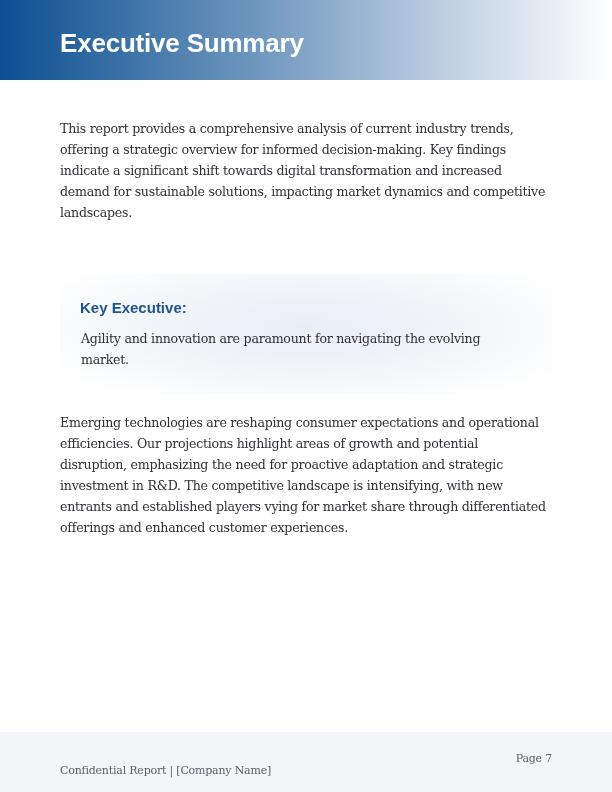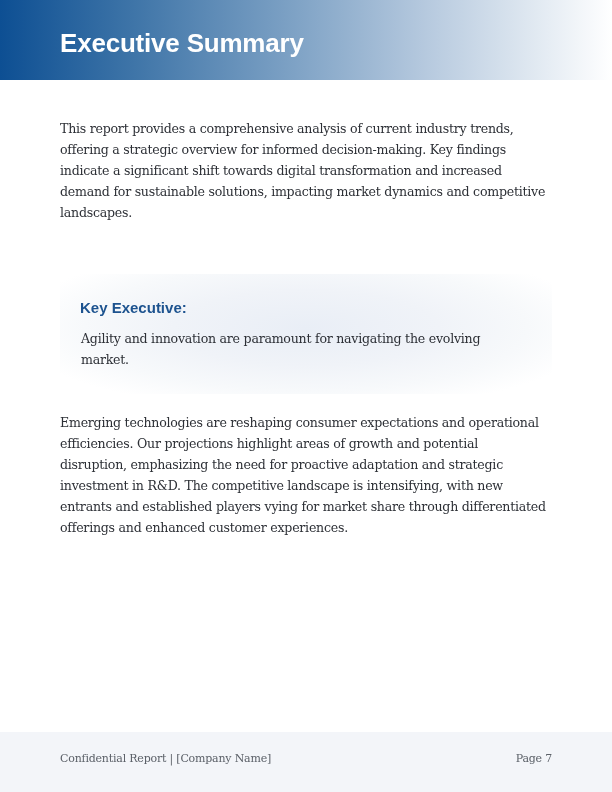--- a/index.html
+++ b/index.html
@@ -40,21 +40,21 @@
     }
     .footer {
       position: absolute; left: 0; top: 732px; width: 612px; height: 60px;
       background: #f3f5f9;
     }
     .footer span {
       position: absolute; top: 19px;
       font-family: "DejaVu Serif", serif; font-size: 11px; line-height: 16px;
       color: #5b6068; letter-spacing: -0.2px;
     }
-    .footer .left { left: 60px; }
+    .footer .left { left: 60px; margin-top: 12px; }
     .footer .right { right: 60px; }
   </style>
 </head>
 <body>
 
 <div class="header">
   <h1>Executive Summary</h1>
 </div>
 
 <p class="para p1">This report provides a comprehensive analysis of current industry trends, offering a strategic overview for informed decision-making. Key findings indicate a significant shift towards digital transformation and increased demand for sustainable solutions, impacting market dynamics and competitive landscapes.</p>

